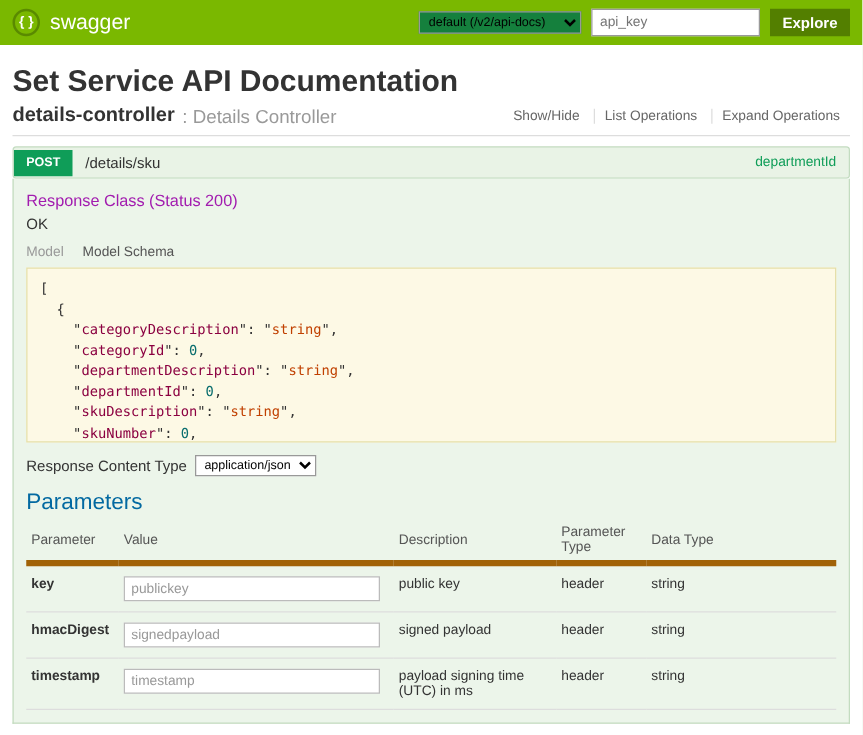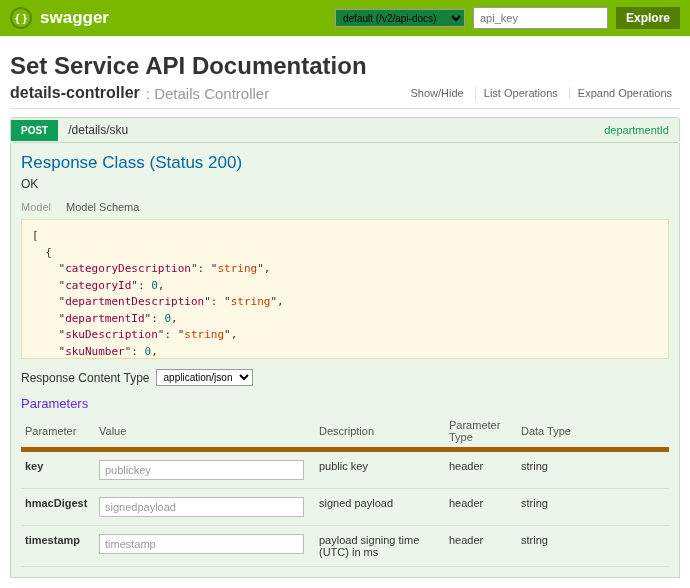--- a/index.html
+++ b/index.html
@@ -1,48 +1,48 @@
 <!DOCTYPE html>
 <html><head>
 <meta charset="utf-8">
 <style>
 *{box-sizing:border-box;margin:0;padding:0}
 body{font-family:-apple-system,BlinkMacSystemFont,"Segoe UI",Helvetica,Arial,sans-serif;font-size:13px;color:#333;background:#fff;width:690px}
 .header{background:#7ab800;height:36px;display:flex;align-items:center;padding:0 10px;gap:8px}
 .logo-icon{width:22px;height:22px;border:2px solid #5a8a00;border-radius:50%;display:flex;align-items:center;justify-content:center;color:#fff;font-weight:bold;font-size:11px}
-.logo-text{color:#fff;font-weight:bold;font-size:17px;flex:1}
+.logo-text{color:#fff;font-weight:normal;font-size:17px;flex:1}
 .spec-select{background:#15803d;border:1px solid #999;font-size:10px;padding:1px 3px;height:18px;width:130px}
 .apikey-input{height:22px;width:135px;padding:2px 6px;font-size:11px;border:1px solid #999;color:#999}
 .explore-btn{background:#537f00;color:#fff;border:none;padding:4px 10px;font-size:12px;font-weight:bold;cursor:pointer}
 .container{padding:16px 10px}
 h1{font-size:24px;font-weight:bold;margin-bottom:4px}
 .subtitle{font-size:12px;color:#555;margin-bottom:20px}
 .controller-row{display:flex;align-items:center;border-bottom:1px solid #ddd;padding-bottom:6px;margin-bottom:8px}
 .controller-name{font-size:16px;font-weight:bold;color:#333}
 .controller-desc{font-size:15px;color:#999;margin-left:6px;flex:1}
 .controller-links{font-size:11px;color:#666}
 .controller-links span{padding:0 8px;border-left:1px solid #ddd;cursor:pointer}
 .controller-links span:first-child{border-left:none}
 .op-header{display:flex;align-items:center;background:#e9f3e6;border:1px solid #c3dcc0;border-radius:3px;overflow:hidden}
 .method{background:#0f9d58;color:#fff;font-size:10px;font-weight:bold;padding:5px 10px}
 .path{padding:5px 10px;font-size:12px;color:#333;flex:1}
 .op-id{font-size:11px;color:#0f9d58;padding-right:10px}
 .op-body{background:#ecf5ea;border:1px solid #c3dcc0;border-top:none;padding:10px}
-.resp-class{color:#0369a1;font-size:17px;margin-bottom:4px}
+.resp-class{color:#a21caf;font-size:13px;margin-bottom:4px}
 .ok{font-size:12px;margin-bottom:10px}
 .tabs{font-size:11px;margin-bottom:6px}
 .tabs span{margin-right:12px;color:#999;cursor:pointer}
 .tabs .active{color:#555;font-weight:normal}
 .schema-box{background:#fdf9e5;border:1px solid #e5dfa9;padding:8px 10px;font-family:Consolas,Monaco,monospace;font-size:11px;line-height:1.5;color:#333;height:140px;overflow:hidden;white-space:pre}
 .schema-box .key{color:#8b0040}
 .schema-box .str{color:#c04000}
 .schema-box .num{color:#0a6e6e}
 .content-type-row{margin-top:10px;font-size:12px;display:flex;align-items:center;gap:6px}
 .ct-select{font-size:10px;border:1px solid #999;padding:1px 3px;background:#fff}
-.params-title{color:#6d28d9;font-size:13px;margin-top:10px;margin-bottom:4px}
+.params-title{color:#0369a1;font-size:18px;margin-top:10px;margin-bottom:4px}
 table{width:100%;border-collapse:collapse;font-size:11px}
 th{text-align:left;font-weight:normal;color:#555;padding:4px 4px;border-bottom:5px solid #a16207}
 td{padding:8px 4px;vertical-align:top;border-bottom:1px solid #ddd}
 td.pname{font-weight:bold;width:74px}
 .param-input{width:205px;padding:3px 5px;font-size:11px;border:1px solid #bbb;color:#999}
 .col-val{width:220px}
 .col-desc{width:130px}
 .col-ptype{width:72px}
 </style>
 </head>

